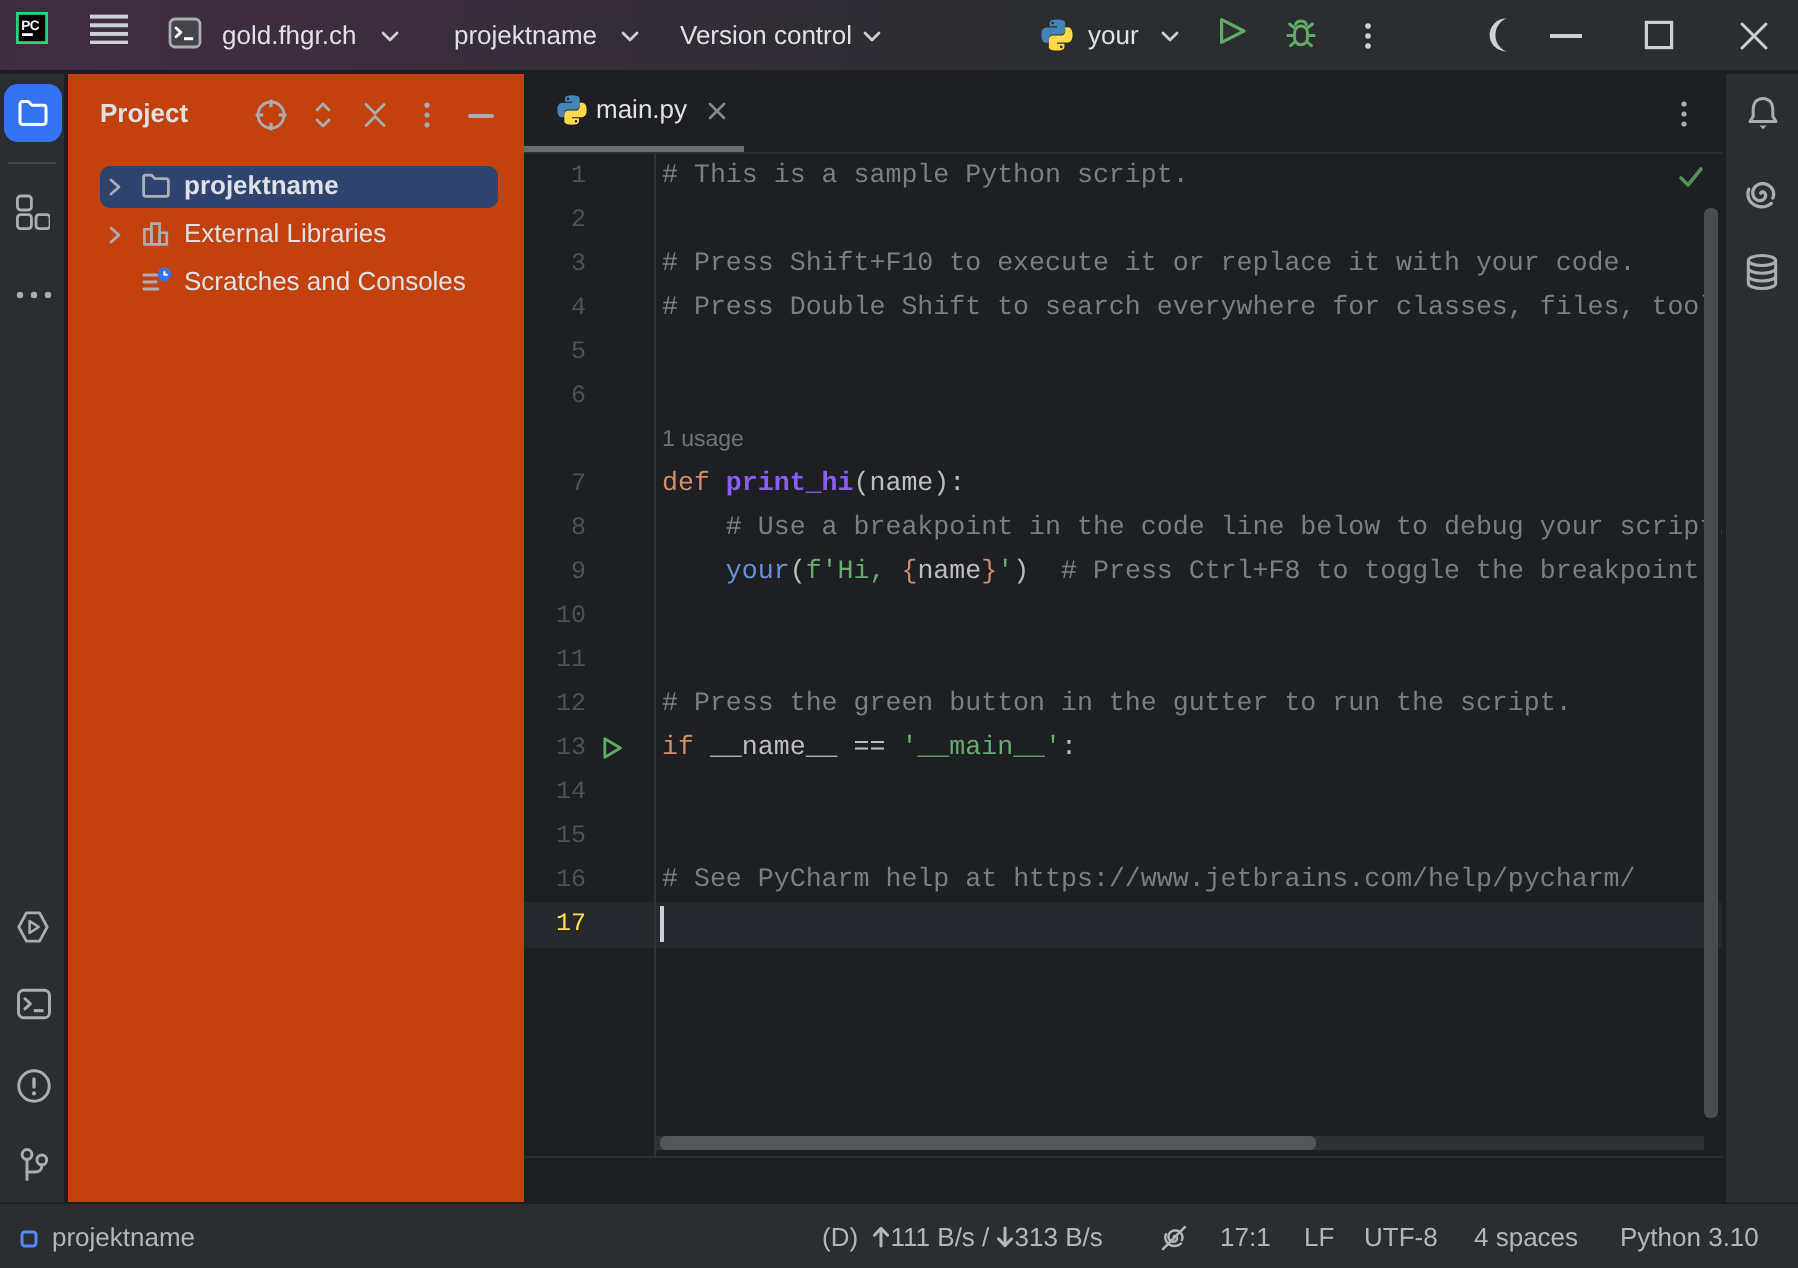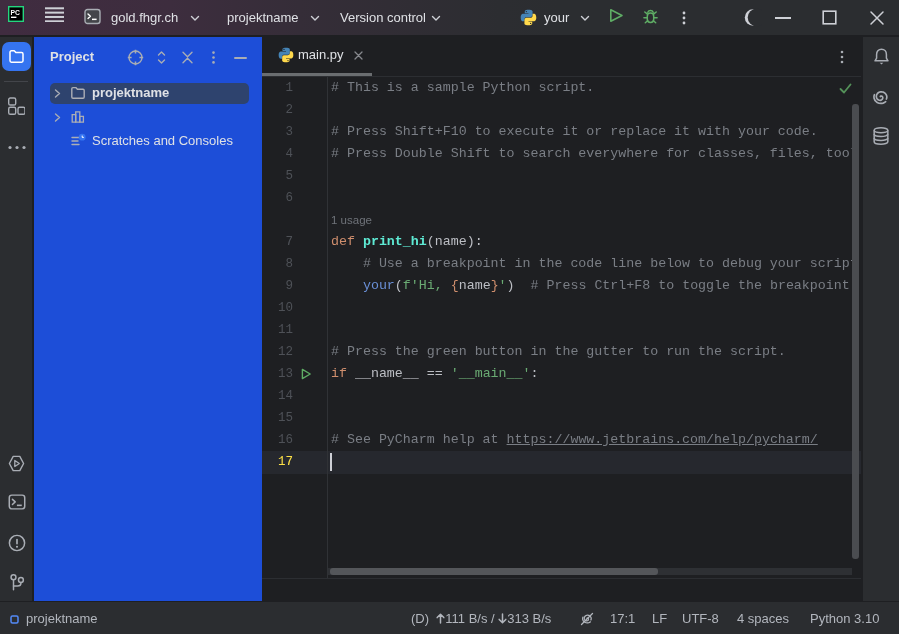--- a/index.html
+++ b/index.html
@@ -13,39 +13,39 @@
   background:linear-gradient(to right,#402c40 0px,#3d2d3e 170px,#352d38 300px,#2c2d31 500px,#2b2d30 560px);
   border-bottom:1px solid #1e1f22; }
 .tbtext { position:absolute; top:0; height:36px; line-height:36px; color:#dfe1e5; font-size:13px; }
 
 
 #leftrail { left:0; top:37px; width:33px; height:564px; background:#2b2d30; border-right:1px solid #1e1f22; }
 #projbtn { position:absolute; left:2px; top:5px; width:29px; height:29px; background:#3574f0; border-radius:7px; }
 #raildiv { position:absolute; left:4px; top:44px; width:24px; height:1px; background:#43454a; }
 
 
-#projpanel { left:34px; top:37px; width:228px; height:564px; background:#1d4ed8; }
+#projpanel { left:34px; top:37px; width:228px; height:564px; background:#c2410c; }
 #projhead { position:absolute; left:0; top:0; width:228px; height:40px; }
 #projtitle { position:absolute; left:16px; top:0; height:40px; line-height:40px; color:#dfe1e5; font-size:13px; font-weight:bold; }
 .treerow { position:absolute; left:0; width:228px; height:24px; }
 .treelabel { position:absolute; left:58px; top:0; height:24px; line-height:24px; font-size:13px; color:#dfe1e5; }
 #selrow { position:absolute; left:16px; top:46px; width:199px; height:21px; background:#2e436e; border-radius:5px; }
 
 
 #editor { left:262px; top:37px; width:599px; height:564px; background:#1e1f22; overflow:hidden; }
 #tabbar { position:absolute; left:0; top:0; width:599px; height:36px;padding-left:43px; }
 #tabthumb { position:absolute; left:0; top:36px; width:110px; height:4px; background:#6a6d70; }
 #codearea { position:absolute; left:0; top:40px; width:599px; height:524px; overflow:hidden;
   font-family:"Liberation Mono", monospace; font-size:13.3px; }
 .cline { position:absolute; left:69px; height:22px; line-height:22px; white-space:pre; color:#bcbec4; }
 .lnum { position:absolute; left:0; width:31px; height:22px; line-height:22px; text-align:right;
   color:#4e5157; font-family:"Liberation Mono", monospace; font-size:12.5px; }
 #curline { position:absolute; left:0; top:374px; width:599px; height:23px; background:#26282e; }
 .cmt { color:#7a7e85; } .kw { color:#cf8e6d; } .str { color:#6aab73; }
-.fn { color:#5eead4; font-weight:bold; } .bi { color:#6a8fd6; } .br { color:#cf8e6d; }
+.fn { color:#8b5cf6; font-weight:bold; } .bi { color:#6a8fd6; } .br { color:#cf8e6d; }
 #usagehint { position:absolute; left:69px; top:132px; height:22px; line-height:22px;
   font-family:"Liberation Sans", sans-serif; font-size:11.5px; color:#6f737a; }
 #gutterline { position:absolute; left:65px; top:40px; width:1px; height:501px; background:#303236; }
 #edtopline { position:absolute; left:0; top:39px; width:599px; height:1px; background:#2c2e32; }
 #edbotline { position:absolute; left:0; top:541px; width:599px; height:1px; background:#2c2e32; }
 #vscroll { position:absolute; left:590px; top:67px; width:7px; height:455px; background:#4a4c50; border-radius:3px; }
 #hscroll { position:absolute; left:68px; top:531px; width:328px; height:7px; background:#54565a; border-radius:3px; }
 
 
 #rightrail { left:862px; top:37px; width:37px; height:564px; background:#2b2d30; border-left:1px solid #1e1f22; }
@@ -242,20 +242,21 @@
       <svg class="abs" style="left:19px;top:8px" width="9" height="9" viewBox="0 0 9 9">
           <path d="M2.5 1 L6.5 4.5 L2.5 8" stroke="#a9adb4" stroke-width="1.4" fill="none" stroke-linecap="round" stroke-linejoin="round"></path>
         </svg>
       <svg class="abs" style="left:36px;top:4px" width="16" height="16" viewBox="0 0 16 16">
         <g fill="none" stroke="#abaeb5" stroke-width="1.3">
           <path d="M2.2 5.6 H5.7 V13.2 H2.2 Z"></path>
           <path d="M5.7 2.8 H9.8 V13.2 H5.7 Z"></path>
           <path d="M9.8 7.4 H13.4 V13.2 H9.8 Z"></path>
         </g>
       </svg>
+      <div class="treelabel">External Libraries</div>
     </div>
 
     <div class="treerow" style="top:92px">
       <svg class="abs" style="left:36px;top:4px" width="17" height="17" viewBox="0 0 17 17">
         <g stroke="#abaeb5" stroke-width="1.4" stroke-linecap="round">
           <path d="M2 4.5 H9 M2 8 H8 M2 11.5 H9"></path>
         </g>
         <circle cx="12.2" cy="4.2" r="3.4" fill="#3574f0"></circle>
         <path d="M12.2 2.6 V4.4 H13.8" stroke="#fff" stroke-width="1" fill="none"></path>
       </svg>
@@ -310,21 +311,21 @@
 
       <div class="cline cmt" style="top:0"># This is a sample Python script.</div>
       <div class="cline cmt" style="top:44px"># Press Shift+F10 to execute it or replace it with your code.</div>
       <div class="cline cmt" style="top:66px"># Press Double Shift to search everywhere for classes, files, tool windows, actions</div>
       <div id="usagehint">1 usage</div>
       <div class="cline" style="top:154px"><span class="kw">def </span><span class="fn">print_hi</span>(name):</div>
       <div class="cline cmt" style="top:176px">    # Use a breakpoint in the code line below to debug your script.</div>
       <div class="cline" style="top:198px">    <span class="bi">your</span>(<span class="str">f'Hi, </span><span class="br">{</span>name<span class="br">}</span><span class="str">'</span>)  <span class="cmt"># Press Ctrl+F8 to toggle the breakpoint.</span></div>
       <div class="cline cmt" style="top:264px"># Press the green button in the gutter to run the script.</div>
       <div class="cline" style="top:286px"><span class="kw">if </span>__name__ == <span class="str">'__main__'</span>:</div>
-      <div class="cline cmt" style="top:352px"># See PyCharm help at <span style="text-decoration:underline">https://www.jetbrains.com/help/pycharm/</span></div>
+      <div class="cline cmt" style="top:352px"># See PyCharm help at <span style="">https://www.jetbrains.com/help/pycharm/</span></div>
       <div class="abs" style="left:68px;top:376px;width:2px;height:18px;background:#ced0d6"></div>
     </div>
     <div id="gutterline"></div>
     <div id="edtopline"></div>
     <div id="edbotline"></div>
 
     <svg class="abs" style="left:576px;top:44px" width="15" height="15" viewBox="0 0 15 15">
       <path d="M2.5 8 L6 11.5 L12.5 3.5" stroke="#549159" stroke-width="1.8" fill="none" stroke-linecap="round" stroke-linejoin="round"></path>
     </svg>
     <div class="abs" style="left:66px;top:531px;width:524px;height:7px;background:#2e3034"></div>

